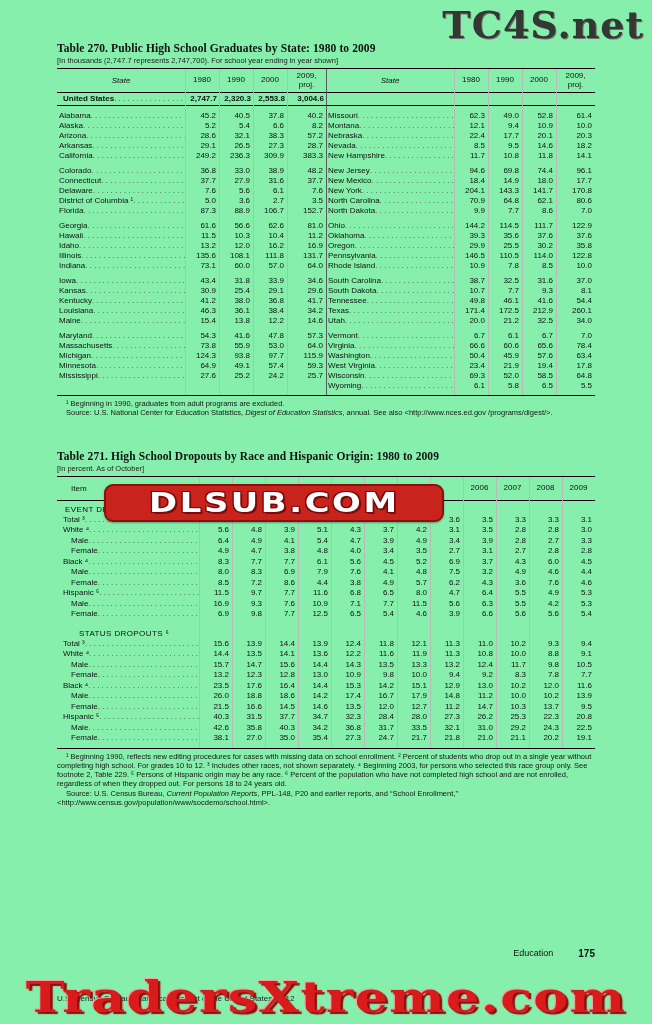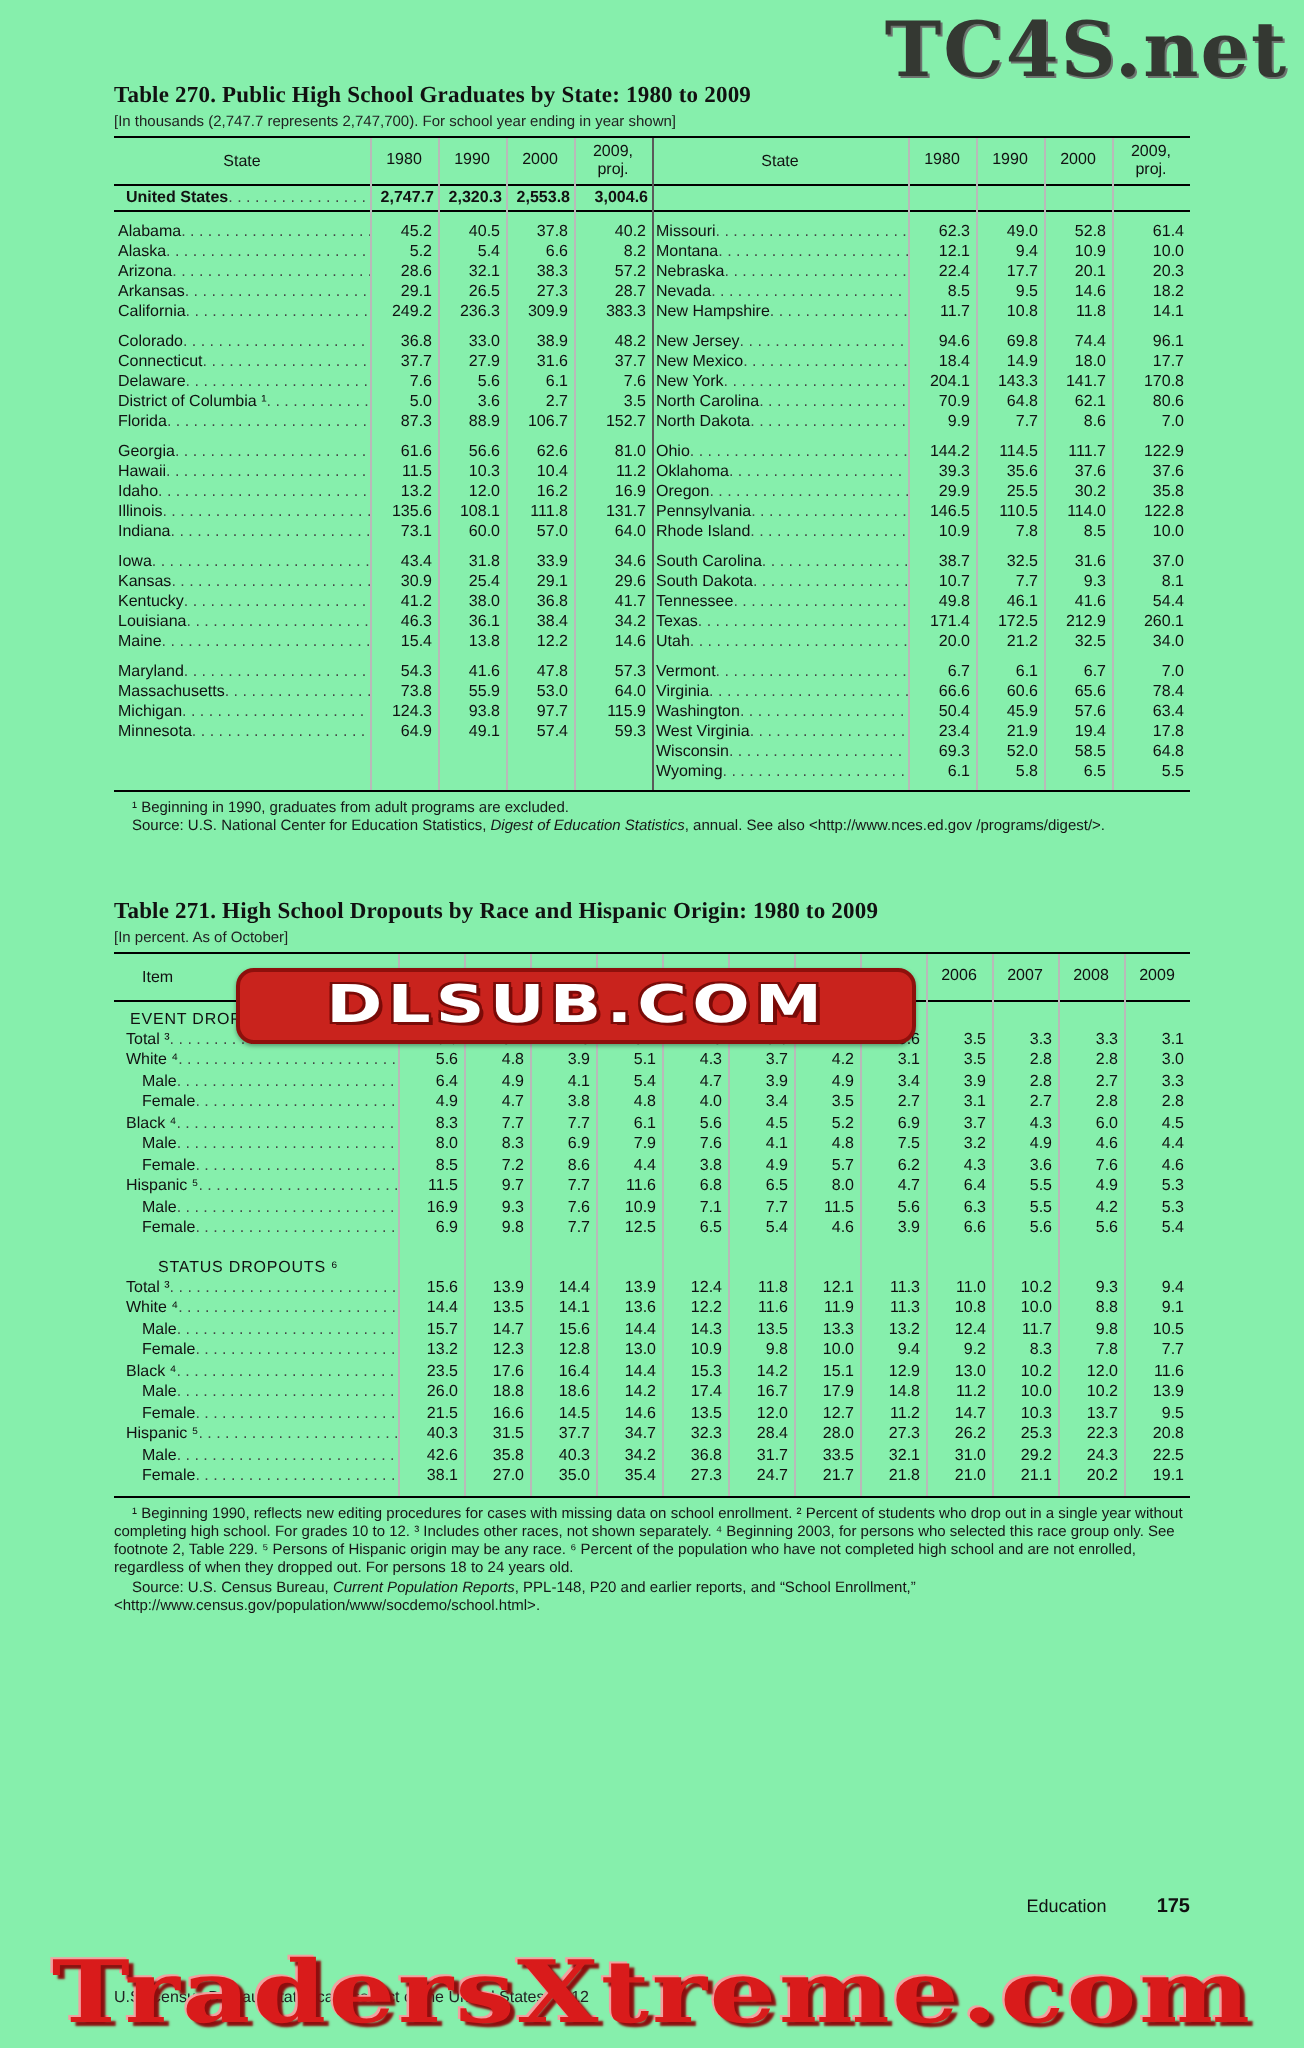--- a/index.html
+++ b/index.html
@@ -11,21 +11,21 @@
   .tbracket{font-size:7.5px;margin:2px 0 3px;color:#222;}
 
   .ttable{position:relative;border-top:1.5px solid #000;border-bottom:1px solid #000;}
   .vline{position:absolute;top:0;bottom:0;width:1px;background:#b9b9b9;pointer-events:none;}
   .vline.strong{background:#5a5a5a;}
 
   
   .grid5{display:grid;grid-template-columns:128px 34px 34px 34px 39px;}
   .t270-header{display:flex;border-bottom:1px solid #000;height:24px;}
   .hhalf{width:269px;height:100%;}
-  .hstub{display:flex;align-items:center;justify-content:center;font-size:8px;}
+  .hstub{display:flex;align-items:center;justify-content:center;font-size:8px;font-style:italic;}
   .ycell{display:flex;align-items:center;justify-content:center;font-size:8px;text-align:center;white-space:pre-line;line-height:8.5px;}
   .usrow{display:flex;border-bottom:1px solid #000;padding:1px 0;}
   .ushalf{width:269px;}
   .usrow .lbl,.usrow .val{font-weight:bold;}
   .usrow .stub{padding-left:6px;text-align:center;}
   .usrow .val{padding-right:2px;}
   .half-empty{width:269px;}
   .t270-body{display:flex;padding-bottom:4px;}
   .bhalf{width:269px;}
   .tgroup{margin-top:5px;}
@@ -53,21 +53,21 @@
   .fn{font-size:7.5px;line-height:9.3px;text-indent:9px;color:#161616;}
   .it{font-style:italic;}
 
   
   .footer-edu{position:absolute;right:57px;top:948px;display:flex;align-items:flex-start;gap:25px;font-size:9px;}
   .footer-edu .pg{font-weight:bold;font-size:10px;}
   .imprint{position:absolute;left:57px;top:994px;font-size:8px;color:#222;}
 
   
   .wm-top{position:absolute;top:2px;right:8px;font-family:"DejaVu Serif",serif;font-weight:bold;font-size:38px;letter-spacing:1px;color:#2e2b29;text-shadow:1px 1px 0 #6b6b6b;opacity:.93;z-index:6;}
-  .wm-banner{position:absolute;left:118px;top:484px;width:340px;height:38px;background:#c9231d;border:2px solid #8e100c;border-radius:9px;display:flex;align-items:center;justify-content:center;z-index:5;box-shadow:0 1px 2px rgba(0,0,0,.35);}
+  .wm-banner{position:absolute;left:104px;top:484px;width:340px;height:38px;background:#c9231d;border:2px solid #8e100c;border-radius:9px;display:flex;align-items:center;justify-content:center;z-index:5;box-shadow:0 1px 2px rgba(0,0,0,.35);}
   .wm-banner span{display:inline-block;transform:scaleX(1.3);font-family:"DejaVu Sans",sans-serif;font-weight:bold;font-size:26px;letter-spacing:2px;color:#fff;
     text-shadow:1.5px 1.5px 0 #7a0b08,-1px -1px 0 #7a0b08,1px -1px 0 #7a0b08,-1px 1px 0 #7a0b08;}
   .wm-bottom{position:absolute;left:0;right:0;bottom:2px;text-align:center;z-index:6;}
   .wm-bottom span{display:inline-block;transform:scaleX(1.22);font-family:"DejaVu Serif",serif;font-weight:bold;font-size:43px;letter-spacing:1px;color:#d91b1b;
     text-shadow:2px 2px 1px #8c0e0e,-1px -1px 0 #f2a0a0;}
 </style>
 </head>
 <body>
 
 <div class="page">
@@ -358,20 +358,30 @@
                 <div class="trow grid5">
                   <div class="stub">
                     <span class="lbl">Minnesota</span>
                     <span class="dots"></span>
                   </div>
                   <div class="val">64.9</div>
                   <div class="val">49.1</div>
                   <div class="val">57.4</div>
                   <div class="val">59.3</div>
                 </div>
+                <div class="trow grid5">
+                  <div class="stub">
+                    <span class="lbl">Mississippi</span>
+                    <span class="dots"></span>
+                  </div>
+                  <div class="val">27.6</div>
+                  <div class="val">25.2</div>
+                  <div class="val">24.2</div>
+                  <div class="val">25.7</div>
+                </div>
               </div>
             </div>
           <div class="bhalf">
               <div class="tgroup">
                 <div class="trow grid5">
                   <div class="stub">
                     <span class="lbl">Missouri</span>
                     <span class="dots"></span>
                   </div>
                   <div class="val">62.3</div>

